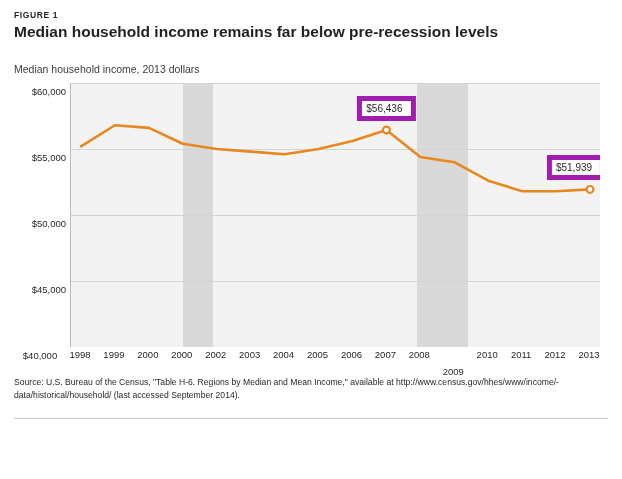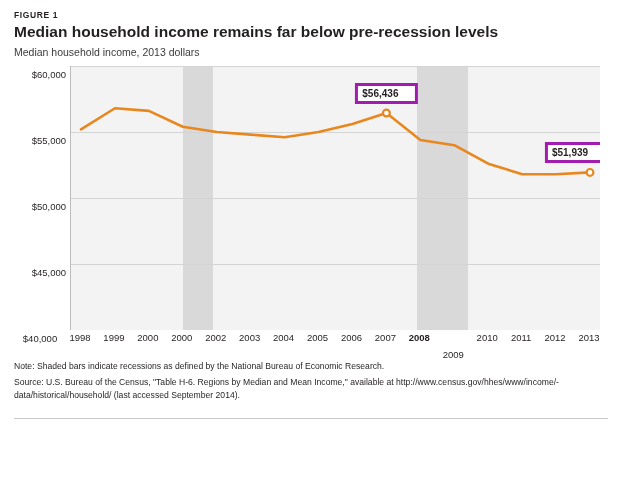--- a/index.html
+++ b/index.html
@@ -29,21 +29,21 @@
     font-weight: bold;
     letter-spacing: 0.6px;
     color: #231f20;
     margin-bottom: 3px;
   }
   .title {
     font-size: 15.5px;
     font-weight: bold;
     color: #231f20;
     line-height: 1.15;
-    margin-bottom: 5px;
+    margin-bottom: 22px;
   }
   .subtitle {
     font-size: 10.5px;
     color: #3b3b3b;
     margin-bottom: 0;
   }
 
   
   .chart-wrap {
     position: relative;
@@ -110,25 +110,25 @@
     white-space: nowrap;
   }
   svg.series {
     position: absolute;
     inset: 0;
     overflow: visible;
   }
   .callout {
     position: absolute;
     background: #ffffff;
-    border: 3px solid #a21caf;
+    border: 5px solid #a21caf;
     font-size: 10px;
-    font-weight: bold;
-    color: #231f20;
-    padding: 2px 16px 2px 4px;
+    font-weight: normal;
+    color: #231f20;
+    padding: 2px 8px 2px 4px;
     line-height: 1.1;
     white-space: nowrap;
     transform: translate(-50%, -100%);
   }
 
   
   .footer {
     position: absolute;
     left: 14px;
     right: 14px;
@@ -191,29 +191,28 @@
         <div class="xlabel" style="left: 10px; top: 0px;">1998</div>
         <div class="xlabel" style="left: 43.9333px; top: 0px;">1999</div>
         <div class="xlabel" style="left: 77.8667px; top: 0px;">2000</div>
         <div class="xlabel" style="left: 111.8px; top: 0px;">2000</div>
         <div class="xlabel" style="left: 145.733px; top: 0px;">2002</div>
         <div class="xlabel" style="left: 179.667px; top: 0px;">2003</div>
         <div class="xlabel" style="left: 213.6px; top: 0px;">2004</div>
         <div class="xlabel" style="left: 247.533px; top: 0px;">2005</div>
         <div class="xlabel" style="left: 281.467px; top: 0px;">2006</div>
         <div class="xlabel" style="left: 315.4px; top: 0px;">2007</div>
-        <div class="xlabel" style="left: 349.333px; top: 0px; font-weight: bold;">2008</div>
+        <div class="xlabel" style="left: 349.333px; top: 0px;">2008</div>
         <div class="xlabel" style="left: 383.267px; top: 17px;">2009</div>
         <div class="xlabel" style="left: 417.2px; top: 0px;">2010</div>
         <div class="xlabel" style="left: 451.133px; top: 0px;">2011</div>
         <div class="xlabel" style="left: 485.067px; top: 0px;">2012</div>
         <div class="xlabel" style="left: 519px; top: 0px;">2013</div>
       </div>
   </div>
 
   <div class="rule" style="top:418px;"></div>
 
   <div class="footer">
-    <div class="note">Note: Shaded bars indicate recessions as defined by the National Bureau of Economic Research.</div>
     <div class="source">Source: U.S. Bureau of the Census, "Table H-6. Regions by Median and Mean Income," available at http://www.census.gov/hhes/www/income/-data/historical/household/ (last accessed September 2014).</div>
   </div>
 
 </div>
 
 </body></html>

